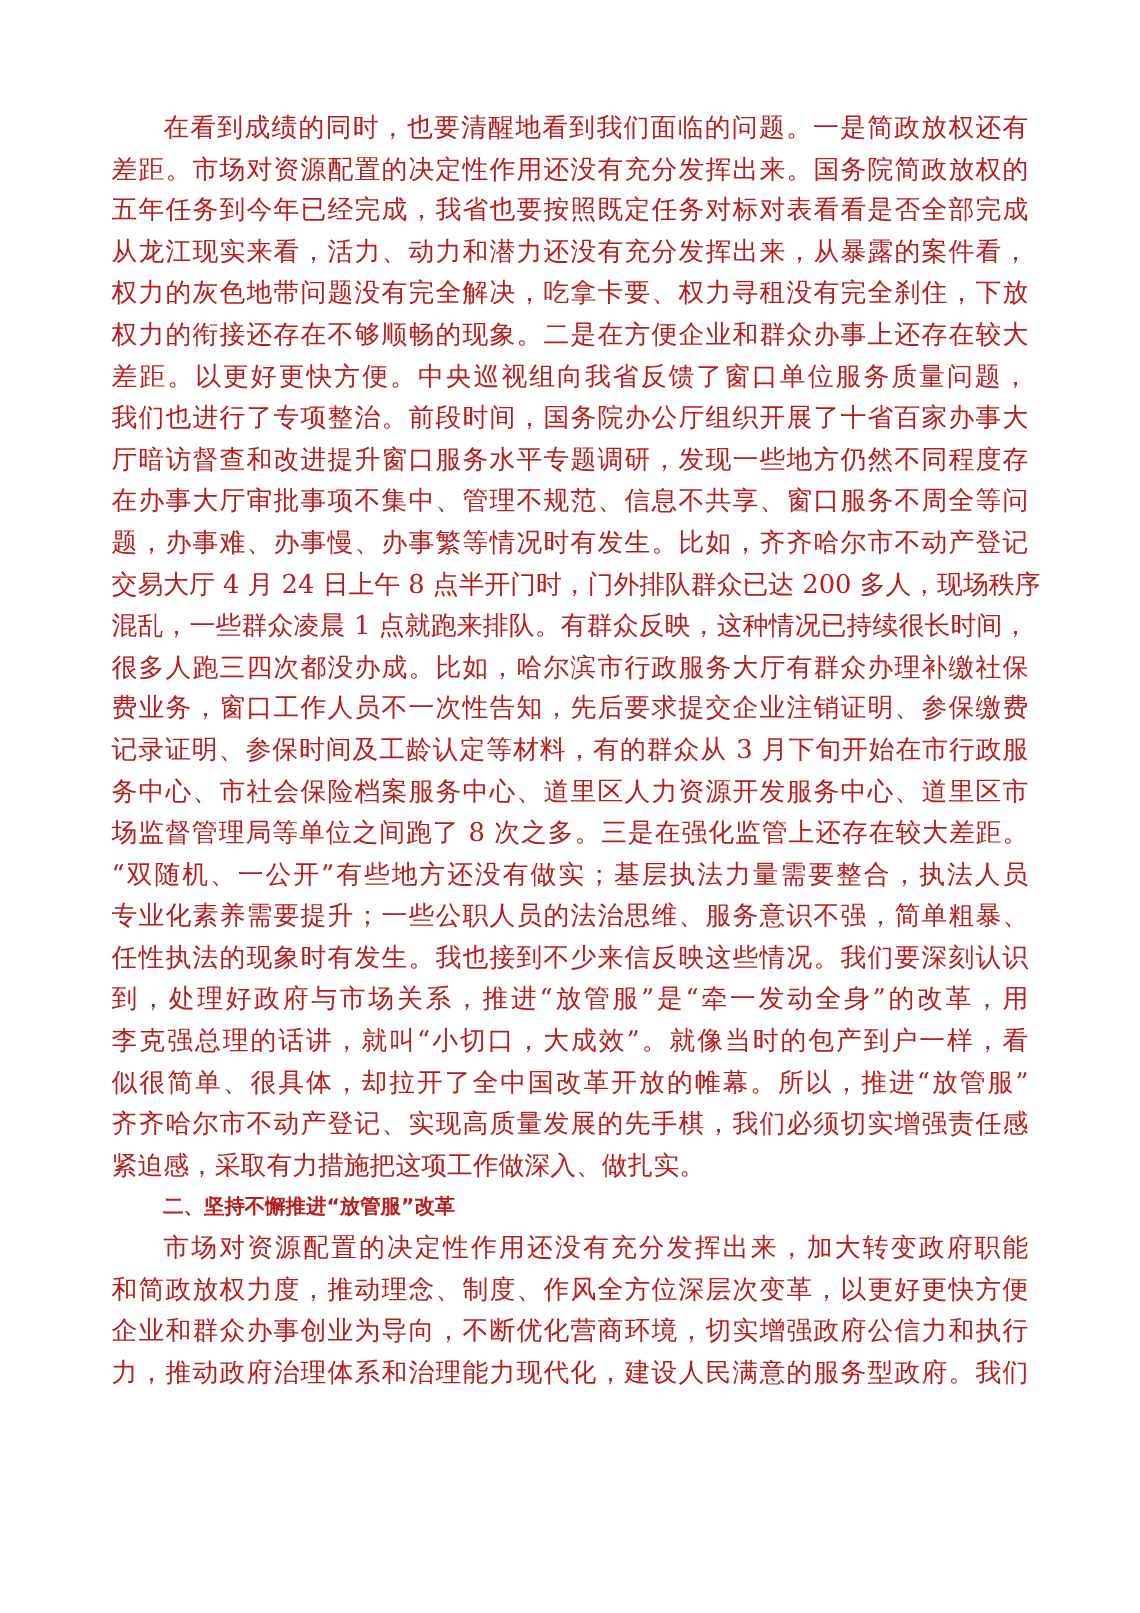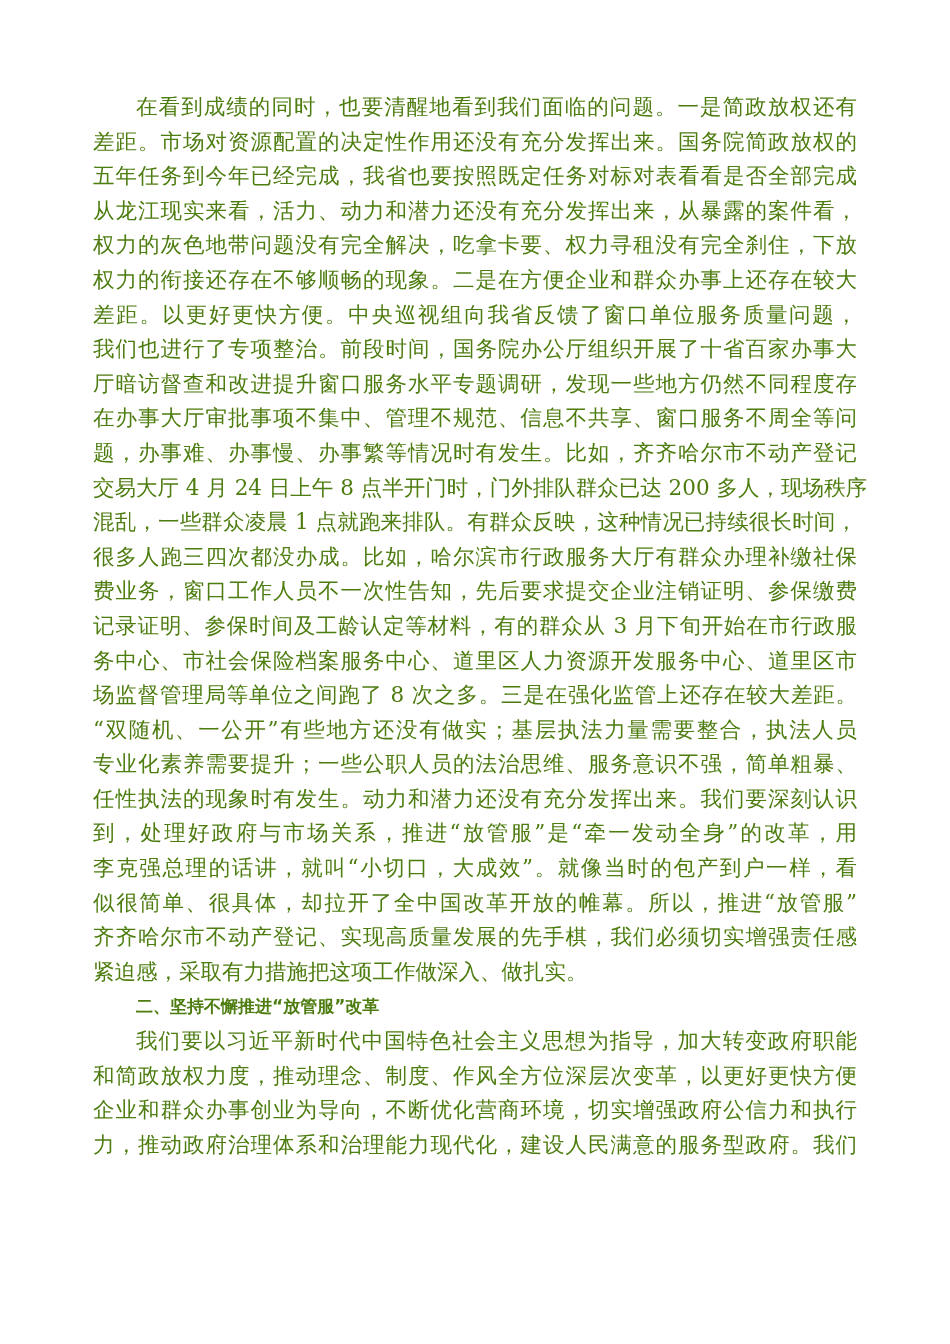--- a/index.html
+++ b/index.html
@@ -3,21 +3,21 @@
 <meta charset="utf-8">
 <style>
   html, body { margin: 0; padding: 0; background: #ffffff; }
   body { width: 950px; height: 1344px; position: relative; overflow: hidden; }
   .page {
     position: absolute; left: 0; top: 0; width: 950px; height: 1344px; background: #fff;
   }
   .text-block {
     position: absolute; left: 93px; top: 90px; width: 764px;
     font-family: "DejaVu Serif", "Liberation Serif", serif;
-    font-size: 21.5px; color: #4d7c0f;
+    font-size: 21.5px; color: #b91c1c;
   }
   .line {
     height: 34.6px; line-height: 34.6px; white-space: nowrap;
     text-align: justify; text-align-last: justify; letter-spacing: 0px;
   }
   .line.indent { padding-left: 43px; }
   .line.last { text-align-last: left; }
   .line.heading {
     font-family: "DejaVu Sans", "Liberation Sans", sans-serif; font-weight: bold;
     text-align-last: left; padding-left: 43px; font-size: 17px;
@@ -42,28 +42,28 @@
       <div class="line">题，办事难、办事慢、办事繁等情况时有发生。比如，齐齐哈尔市不动产登记</div>
       <div class="line">交易大厅 4 月 24 日上午 8 点半开门时，门外排队群众已达 200 多人，现场秩序</div>
       <div class="line">混乱，一些群众凌晨 1 点就跑来排队。有群众反映，这种情况已持续很长时间，</div>
       <div class="line">很多人跑三四次都没办成。比如，哈尔滨市行政服务大厅有群众办理补缴社保</div>
       <div class="line">费业务，窗口工作人员不一次性告知，先后要求提交企业注销证明、参保缴费</div>
       <div class="line">记录证明、参保时间及工龄认定等材料，有的群众从 3 月下旬开始在市行政服</div>
       <div class="line">务中心、市社会保险档案服务中心、道里区人力资源开发服务中心、道里区市</div>
       <div class="line">场监督管理局等单位之间跑了 8 次之多。三是在强化监管上还存在较大差距。</div>
       <div class="line">“双随机、一公开”有些地方还没有做实；基层执法力量需要整合，执法人员</div>
       <div class="line">专业化素养需要提升；一些公职人员的法治思维、服务意识不强，简单粗暴、</div>
-      <div class="line">任性执法的现象时有发生。动力和潜力还没有充分发挥出来。我们要深刻认识</div>
+      <div class="line">任性执法的现象时有发生。我也接到不少来信反映这些情况。我们要深刻认识</div>
       <div class="line">到，处理好政府与市场关系，推进“放管服”是“牵一发动全身”的改革，用</div>
       <div class="line">李克强总理的话讲，就叫“小切口，大成效”。就像当时的包产到户一样，看</div>
       <div class="line">似很简单、很具体，却拉开了全中国改革开放的帷幕。所以，推进“放管服”</div>
       <div class="line">齐齐哈尔市不动产登记、实现高质量发展的先手棋，我们必须切实增强责任感</div>
       <div class="line last">紧迫感，采取有力措施把这项工作做深入、做扎实。</div>
     </div>
     <div class="line heading">二、坚持不懈推进“放管服”改革</div>
     <div>
-      <div class="line indent">我们要以习近平新时代中国特色社会主义思想为指导，加大转变政府职能</div>
+      <div class="line indent">市场对资源配置的决定性作用还没有充分发挥出来，加大转变政府职能</div>
       <div class="line">和简政放权力度，推动理念、制度、作风全方位深层次变革，以更好更快方便</div>
       <div class="line">企业和群众办事创业为导向，不断优化营商环境，切实增强政府公信力和执行</div>
       <div class="line">力，推动政府治理体系和治理能力现代化，建设人民满意的服务型政府。我们</div>
     </div>
   </div>
 </div>
 
 </body></html>

